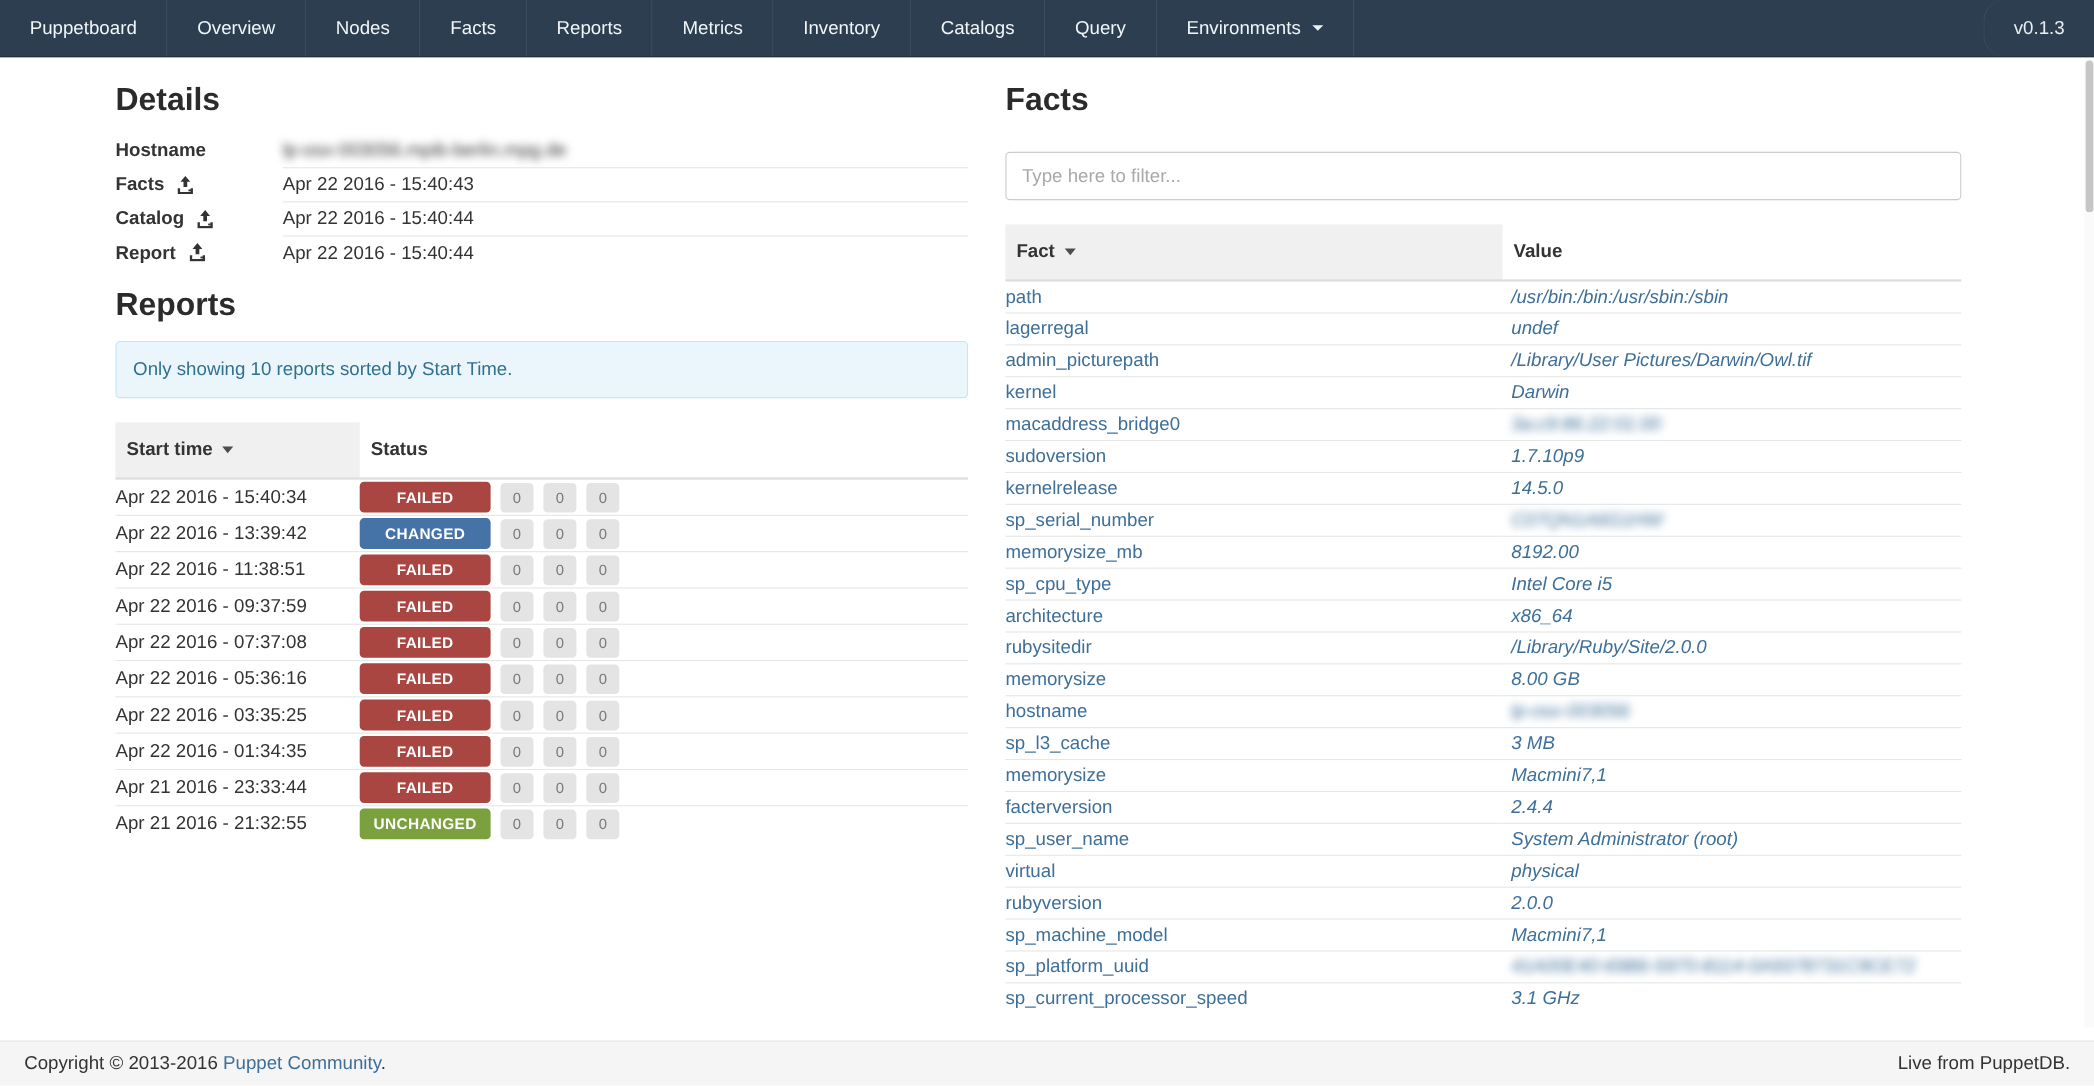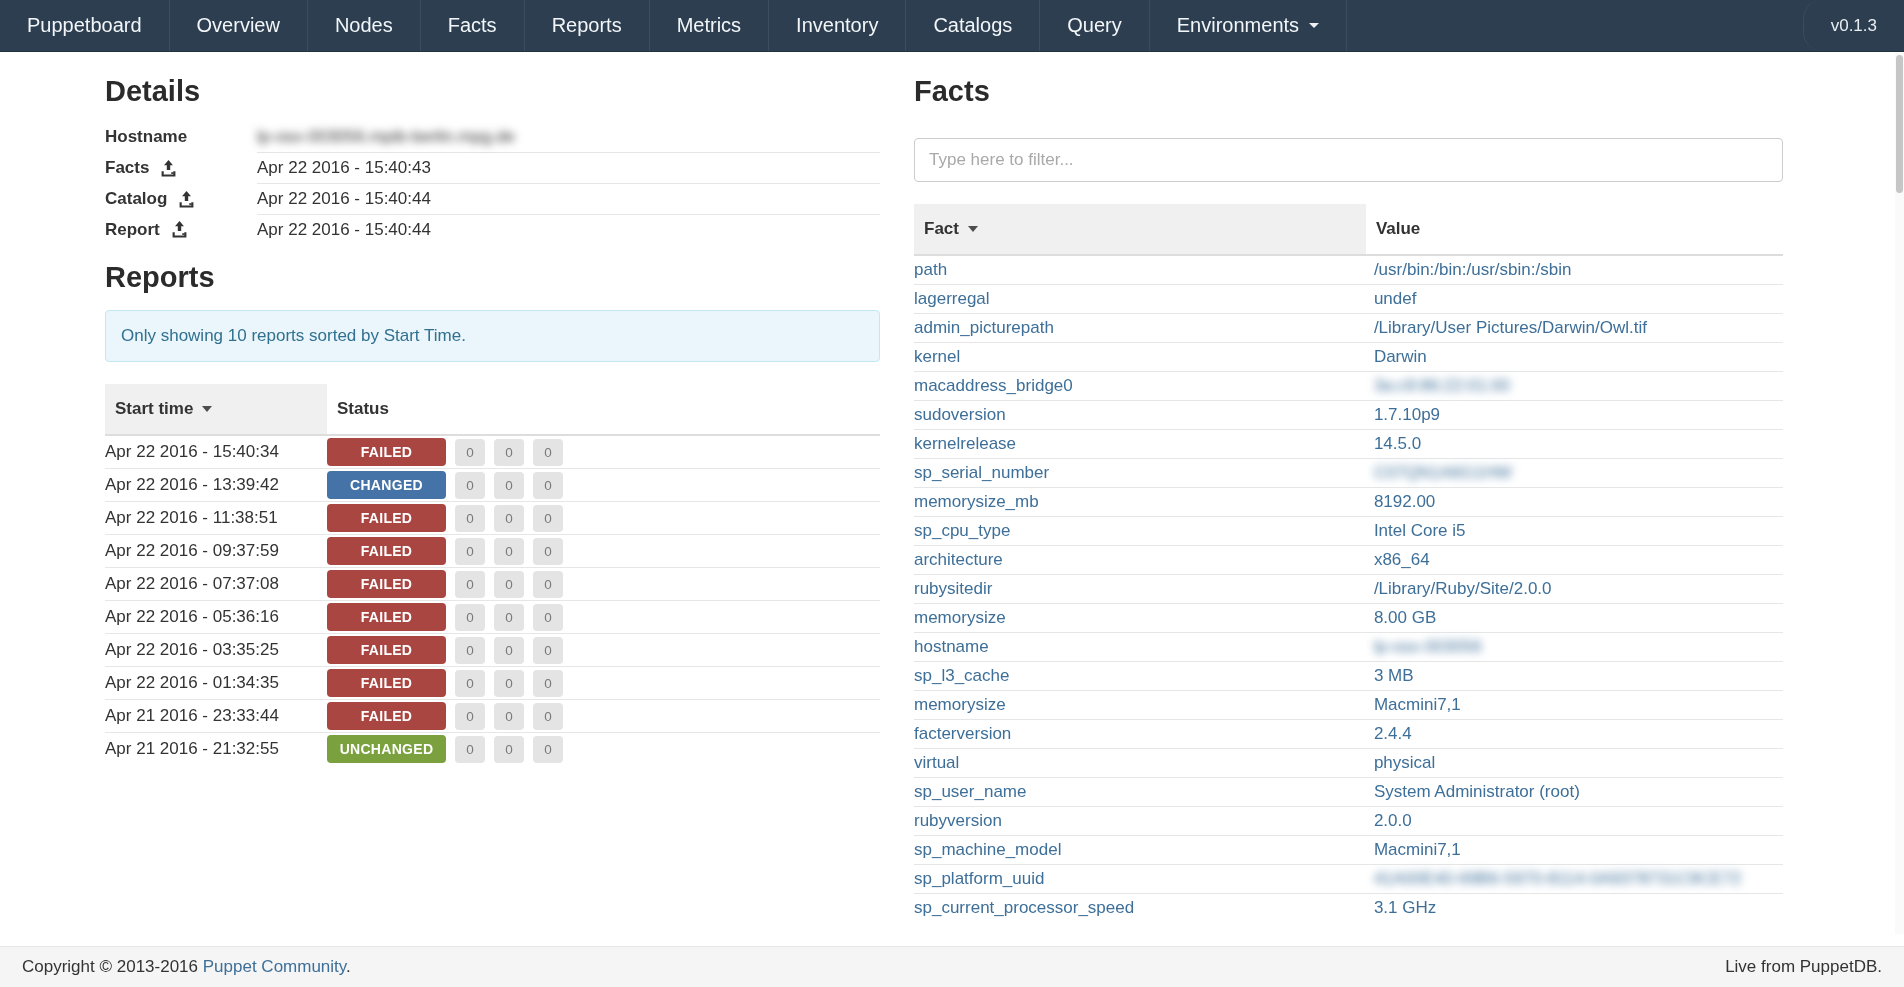--- a/index.html
+++ b/index.html
@@ -8,21 +8,21 @@
     width:1904px; height:987px; position:relative; overflow:hidden;
     font-family:"Liberation Sans", sans-serif; font-size:17px; color:#333; background:#fff;
   }
   
   .navbar {
     height:52px; background:var(--c-navbar_bg,#2c3e50); display:flex; align-items:stretch;
     color:#f2f6f9; border-bottom:1px solid #22303e;
   }
   .nav-item {
     display:flex; align-items:center; padding:0 27px;
-    border-right:1px solid #3b4d5f; font-size:20px; cursor:pointer; white-space:nowrap;
+    border-right:1px solid #3b4d5f; font-size:17px; cursor:pointer; white-space:nowrap;
   }
   .nav-caret {
     margin-left:10px; width:0; height:0;
     border-left:5px solid transparent; border-right:5px solid transparent;
     border-top:5px solid #eef2f5;
   }
   .nav-spacer { flex:1; }
   .nav-version { display:flex; align-items:center; padding:0 27px; border-left:1px solid #3b4d5f; color:#e9eef2;border-radius:19px; }
 
   
@@ -85,21 +85,21 @@
     width:100%; height:44px; margin-top:16px; padding:0 14px;
     border:1px solid #ccc; border-radius:4px; font-size:17px; color:#333;
     font-family:"Liberation Sans", sans-serif; outline:none;
   }
   .facts-filter::placeholder { color:#a9a9a9; }
   .facts-table { margin-top:22px; }
   .facts-table th.fact-col { width:52%; }
   .facts-table td { padding:4px 10px 4px 0; border-top:1px solid #e6e6e6; vertical-align:middle; }
   .facts-table td.fv-cell { padding-left:8px; }
   a.fact-link { color:var(--c-link,#3d6f99); text-decoration:none; cursor:pointer; }
-  .fact-value { color:var(--c-link,#3d6f99); }
+  .fact-value { color:var(--c-link,#3d6f99);font-style:italic; }
 
   .blurred { filter:blur(4px); }
 
   
   .footer {
     position:absolute; left:0; right:0; bottom:0; height:41px; z-index:5;
     background:var(--c-footer_bg,#f5f5f5); border-top:1px solid #e7e7e7;
     display:flex; align-items:center; padding:0 22px; font-size:17px; color:#333;
   }
   .footer a { color:var(--c-link,#3d6f99); text-decoration:none; }
@@ -331,26 +331,26 @@
           </tr>
           <tr>
             <td class="fact-name"><a class="fact-link" href="#">memorysize</a></td>
             <td class="fv-cell"><span class="fact-value">Macmini7,1</span></td>
           </tr>
           <tr>
             <td class="fact-name"><a class="fact-link" href="#">facterversion</a></td>
             <td class="fv-cell"><span class="fact-value">2.4.4</span></td>
           </tr>
           <tr>
+            <td class="fact-name"><a class="fact-link" href="#">sp_user_name</a></td>
+            <td class="fv-cell"><span class="fact-value">System Administrator (root)</span></td>
+          </tr>
+          <tr>
             <td class="fact-name"><a class="fact-link" href="#">virtual</a></td>
             <td class="fv-cell"><span class="fact-value">physical</span></td>
-          </tr>
-          <tr>
-            <td class="fact-name"><a class="fact-link" href="#">sp_user_name</a></td>
-            <td class="fv-cell"><span class="fact-value">System Administrator (root)</span></td>
           </tr>
           <tr>
             <td class="fact-name"><a class="fact-link" href="#">rubyversion</a></td>
             <td class="fv-cell"><span class="fact-value">2.0.0</span></td>
           </tr>
           <tr>
             <td class="fact-name"><a class="fact-link" href="#">sp_machine_model</a></td>
             <td class="fv-cell"><span class="fact-value">Macmini7,1</span></td>
           </tr>
           <tr>

